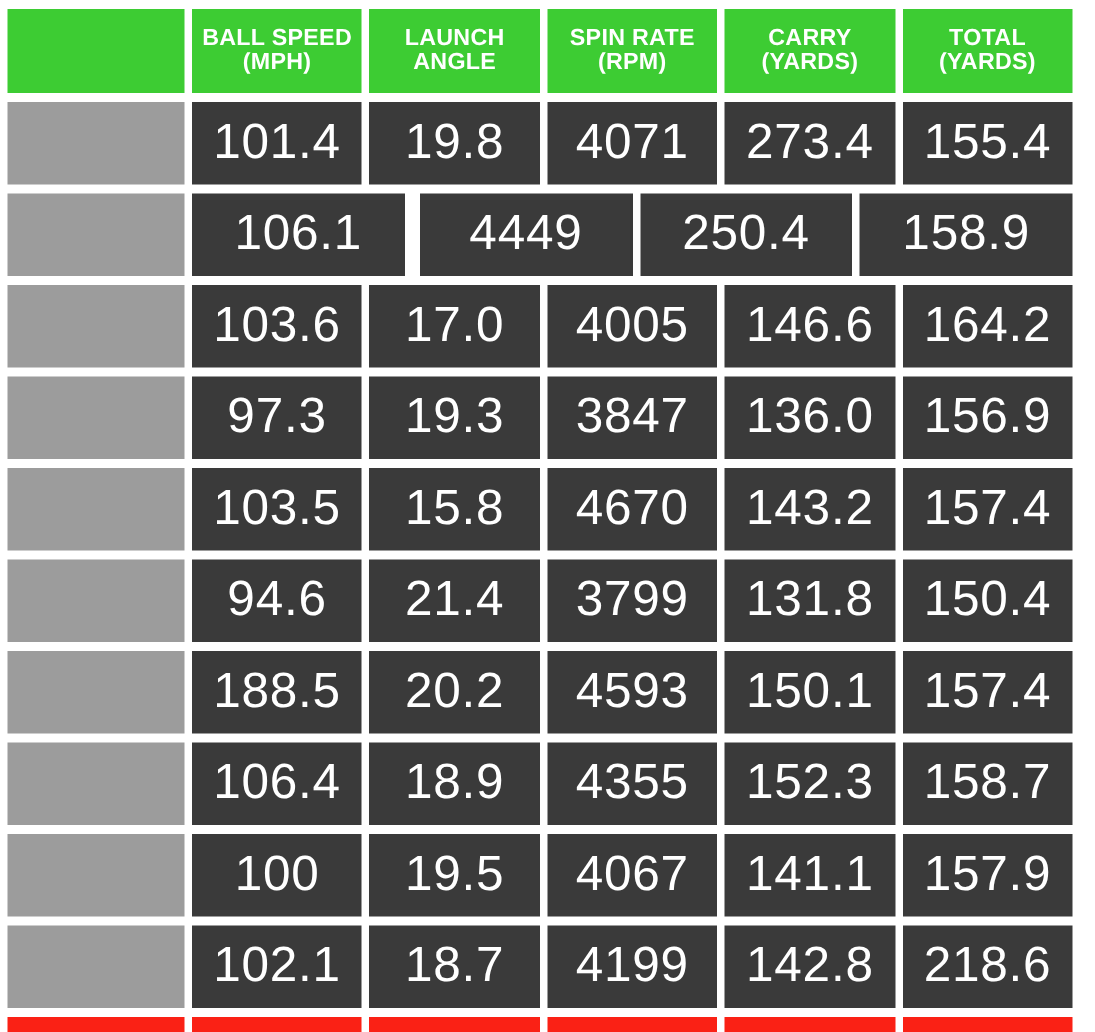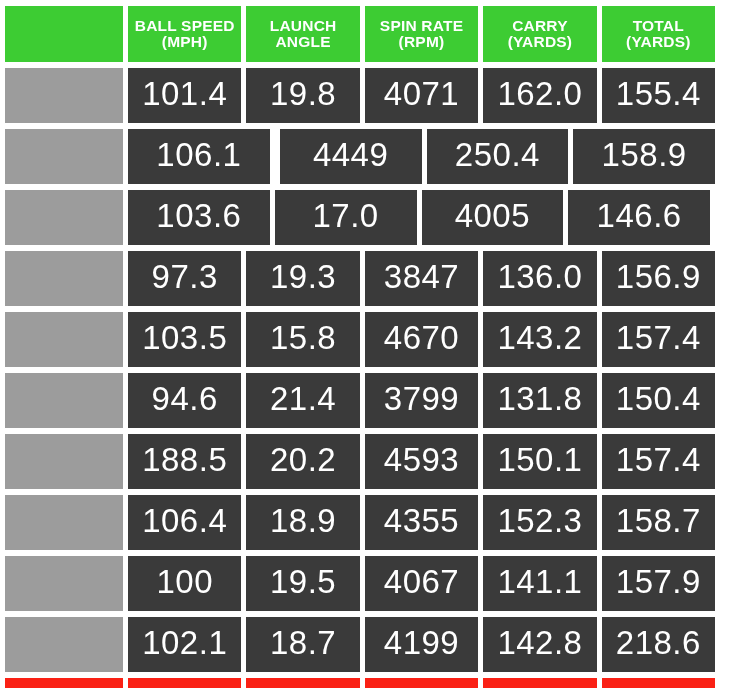--- a/index.html
+++ b/index.html
@@ -142,21 +142,21 @@
     <div class="gap-v"></div>
     <div class="row data-row">
       <div class="cell label col-label"></div>
       <div class="gap-h"></div>
       <div class="cell value col-data">101.4</div>
       <div class="gap-h"></div>
       <div class="cell value col-data">19.8</div>
       <div class="gap-h"></div>
       <div class="cell value col-data">4071</div>
       <div class="gap-h"></div>
-      <div class="cell value col-data">162.0</div>
+      <div class="cell value col-data">273.4</div>
       <div class="gap-h"></div>
       <div class="cell value col-data">155.4</div>
     </div>
     <div class="gap-v"></div>
     <div class="row data-row">
       <div class="cell label col-label"></div>
       <div class="gap-h"></div>
       <div class="cell value col-data">106.1</div>
       <div class="gap-h"></div>
       <div class="gap-h"></div>
@@ -171,20 +171,21 @@
       <div class="cell label col-label"></div>
       <div class="gap-h"></div>
       <div class="cell value col-data">103.6</div>
       <div class="gap-h"></div>
       <div class="cell value col-data">17.0</div>
       <div class="gap-h"></div>
       <div class="cell value col-data">4005</div>
       <div class="gap-h"></div>
       <div class="cell value col-data">146.6</div>
       <div class="gap-h"></div>
+      <div class="cell value col-data">164.2</div>
     </div>
     <div class="gap-v"></div>
     <div class="row data-row">
       <div class="cell label col-label"></div>
       <div class="gap-h"></div>
       <div class="cell value col-data">97.3</div>
       <div class="gap-h"></div>
       <div class="cell value col-data">19.3</div>
       <div class="gap-h"></div>
       <div class="cell value col-data">3847</div>

